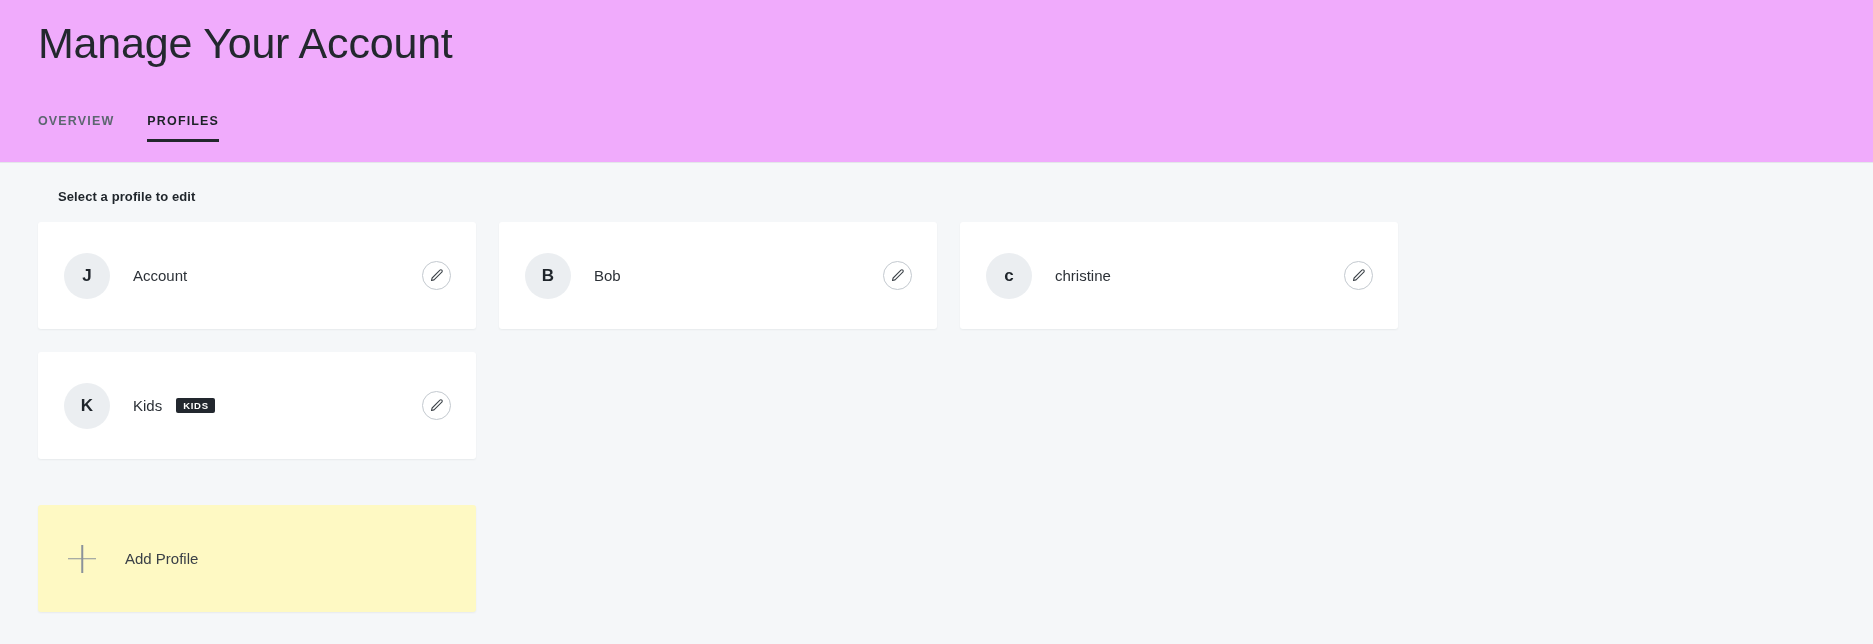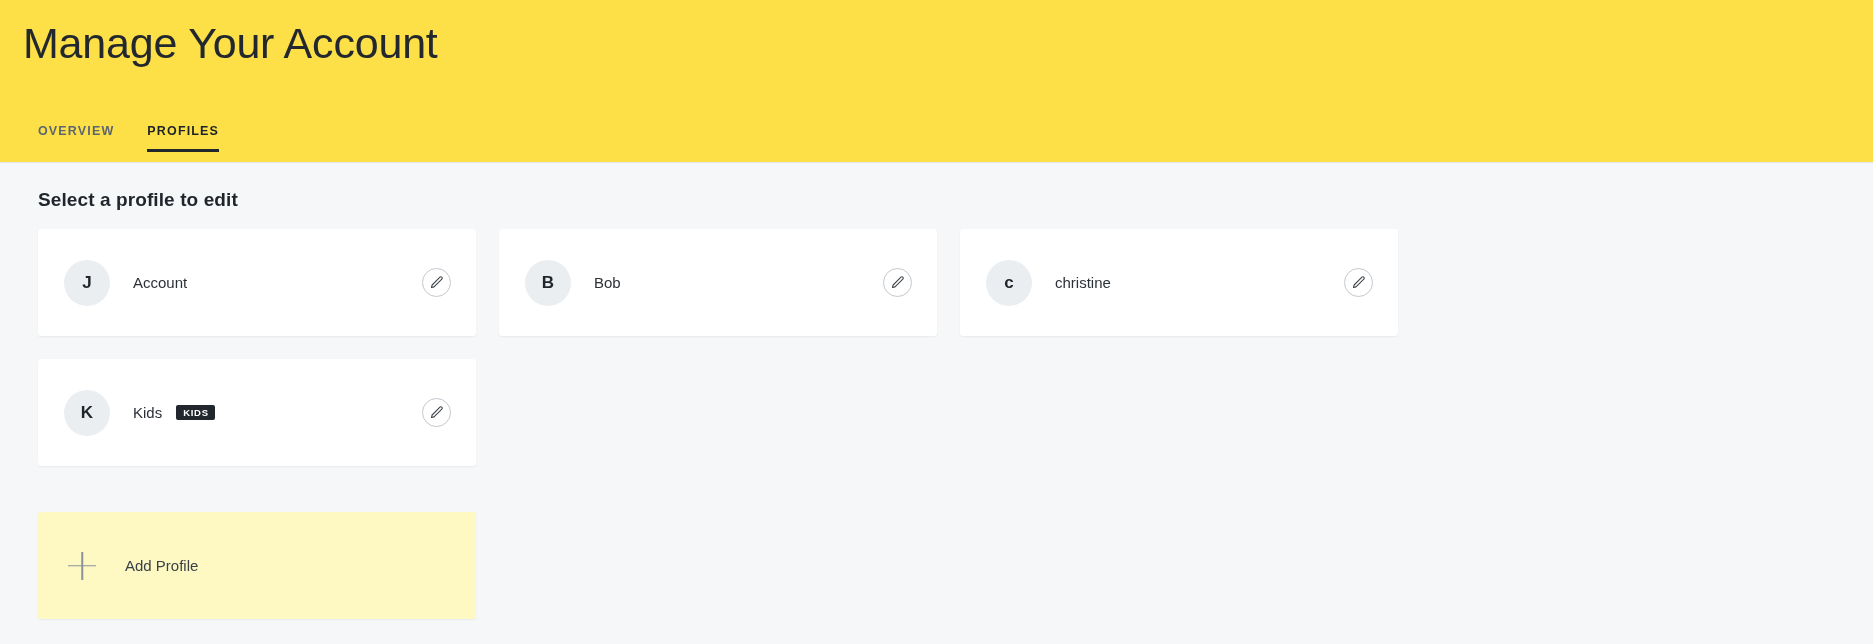--- a/index.html
+++ b/index.html
@@ -13,43 +13,43 @@
 
   body {
     font-family: "Liberation Sans", sans-serif;
     background: #f5f7f9;
     color: #21262c;
     -webkit-font-smoothing: antialiased;
   }
 
   
   .page-header {
-    background: #fde047;
+    background: #f0abfc;
     height: 163px;
-    padding-left: 23px;
+    padding-left: 38px;
     position: relative;
     border-bottom: 1px solid #e3e7ea;
   }
 
   .page-title {
     font-size: 43px;
     font-weight: 300;
     letter-spacing: -0.2px;
     color: #23282e;
     padding-top: 17px;
     line-height: 1.22;
     font-family: "Liberation Sans", sans-serif;
   }
 
   .tab-bar {
     position: absolute;
     bottom: 0;
     left: 38px;
     display: flex;
-    align-items: center;
+    align-items: flex-start;
     height: 48px;
   }
 
   .tab {
     font-size: 12.5px;
     letter-spacing: 1.15px;
     font-weight: 600;
     text-transform: uppercase;
     color: #5c6670;
     padding: 0 0 14px 0;
@@ -77,25 +77,26 @@
   }
 
   
   .content {
     padding: 26px 38px 0 38px;
     background: #f5f7f9;
     height: calc(644px - 163px);
   }
 
   .section-label {
-    font-size: 19px;
+    font-size: 13px;
     font-weight: 700;
     color: #1f252b;
     letter-spacing: 0.1px;
     margin-bottom: 18px;
+    margin-left: 20px;
   }
 
   .profiles-grid {
     display: flex;
     flex-wrap: wrap;
     gap: 23px 23px;
     width: 1820px;
   }
 
   .profile-card {

